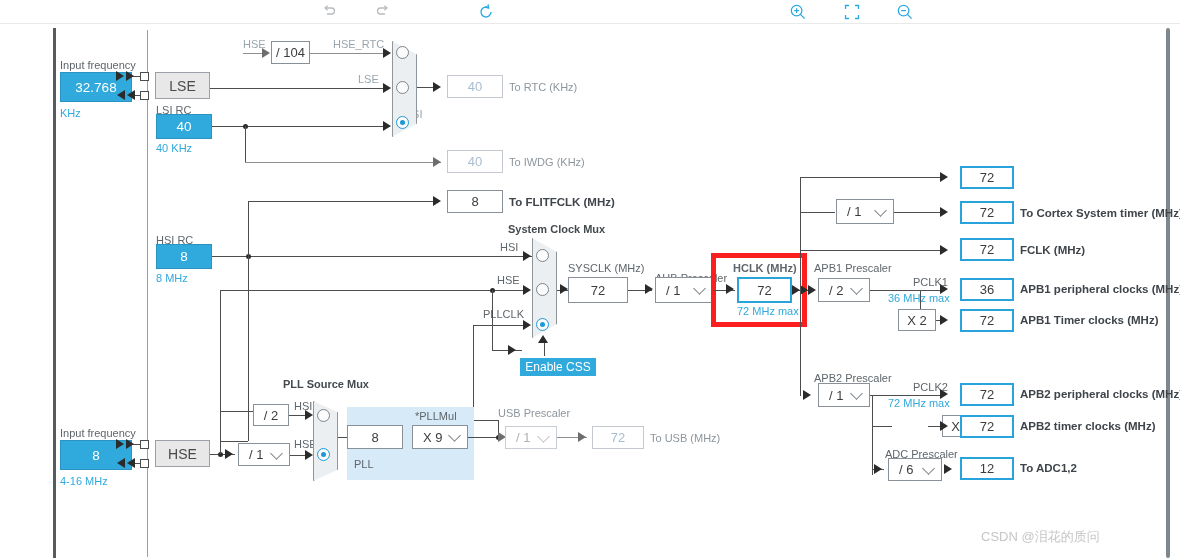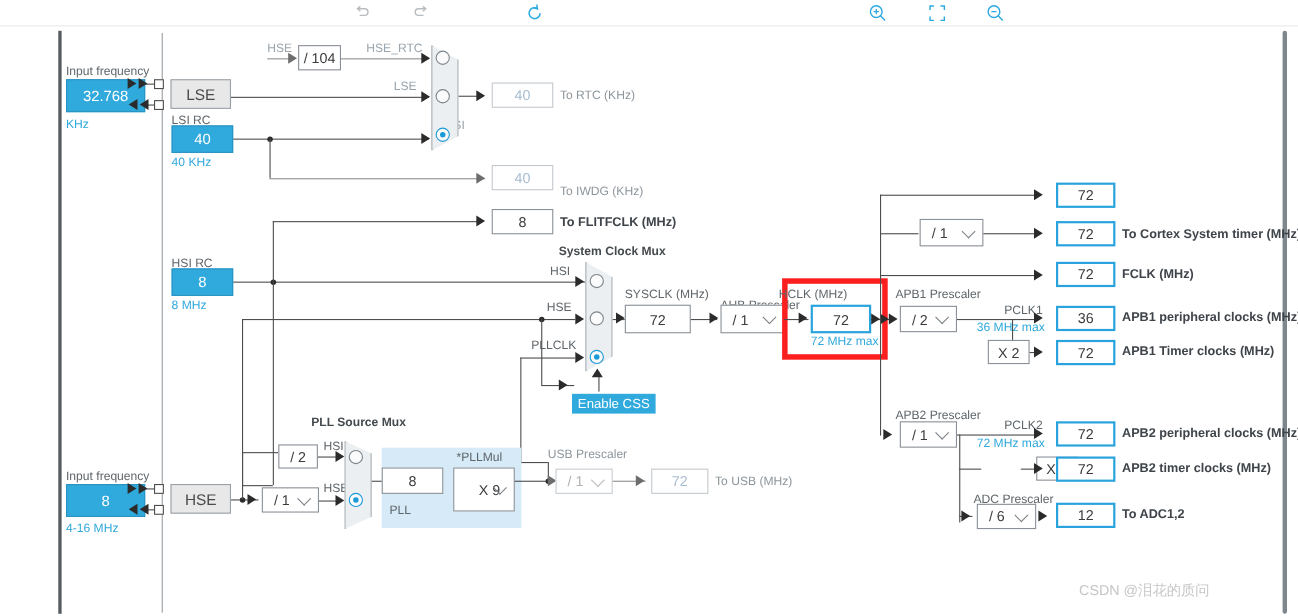--- a/index.html
+++ b/index.html
@@ -293,21 +293,21 @@
   <div class="radio" style="left:396px; top:81px;"></div>
   <div class="radio on" style="left:396px; top:116px;"></div>
 
   <div class="w wh" style="left:417px; top:87px; width:22px;"></div>
   <div class="arrow" style="left:433px; top:82px;"></div>
   <div class="box disabled" style="left:447px; top:75px; width:56px; height:23px;">40</div>
   <div class="lbl dim" style="left:509px; top:81px;">To RTC (KHz)</div>
 
   <div class="arrow gray" style="left:433px; top:157px;"></div>
   <div class="box disabled" style="left:447px; top:150px; width:56px; height:23px;">40</div>
-  <div class="lbl dim" style="left:509px; top:156px;margin-top:12px;">To IWDG (KHz)</div>
+  <div class="lbl dim" style="left:509px; top:156px;">To IWDG (KHz)</div>
 
   <div class="lbl" style="left:156px; top:234px;">HSI RC</div>
   <div class="box cyan-fill" style="left:156px; top:244px; width:56px; height:25px;">8</div>
   <div class="lbl blue" style="left:156px; top:272px;">8 MHz</div>
 
   <div class="w wh" style="left:212px; top:256px; width:320px;"></div>
   <div class="dot" style="left:246px; top:254px;"></div>
   <div class="w wv" style="left:248px; top:201px; height:55px;"></div>
   <div class="w wh" style="left:248px; top:201px; width:191px;"></div>
   <div class="arrow" style="left:433px; top:196px;"></div>
@@ -356,21 +356,21 @@
   <div class="arrow" style="left:645px; top:284px;"></div>
   <div class="lbl" style="left:655px; top:272px;">AHB Prescaler</div>
   <div class="dd" style="left:655px; top:277px; width:58px; height:26px;">
     <span>/ 1</span>
     <span class="cv"></span>
   </div>
 
   <div class="redbox" style="left:711px; top:253px; width:96px; height:74px;"></div>
   <div class="w wh" style="left:713px; top:290px; width:22px;"></div>
   <div class="arrow" style="left:726px; top:284px;"></div>
-  <div class="lbl" style="left:708px; top:262px;">HCLK (MHz)</div>
+  <div class="lbl" style="left:733px; top:262px;font-weight:bold;">HCLK (MHz)</div>
   <div class="box blue" style="left:737px; top:277px; width:55px; height:26px;">72</div>
   <div class="lbl blue" style="left:737px; top:305px;">72 MHz max</div>
 
   <div class="w wh" style="left:792px; top:290px; width:18px;"></div>
   <div class="arrow" style="left:792px; top:285px;"></div>
   <div class="arrow" style="left:800px; top:285px;"></div>
   <div class="w wv" style="left:800px; top:177px; height:219px;"></div>
 
   <div class="w wh" style="left:800px; top:177px; width:144px;"></div>
   <div class="arrow" style="left:940px; top:172px;"></div>
@@ -456,21 +456,21 @@
 
   <div class="mux m1" style="left:313px; top:401px; width:25px; height:80px;"></div>
   <div class="radio" style="left:317px; top:409px;"></div>
   <div class="radio on" style="left:317px; top:448px;"></div>
 
   <div class="pll-panel" style="left:347px; top:407px; width:127px; height:73px;"></div>
   <div class="lbl" style="left:354px; top:458px;">PLL</div>
   <div class="w wh" style="left:338px; top:437px; width:12px;"></div>
   <div class="box" style="left:347px; top:425px; width:56px; height:24px;">8</div>
   <div class="lbl" style="left:415px; top:410px;">*PLLMul</div>
-  <div class="dd" style="left:412px; top:425px; width:56px; height:40px;justify-content:center;">
+  <div class="dd" style="left:412px; top:425px; width:56px; height:24px;">
     <span>X 9</span>
     <span class="cv"></span>
   </div>
 
   <div class="w wh" style="left:468px; top:437px; width:35px;"></div>
   <div class="dot" style="left:496px; top:435px;"></div>
   <div class="w wv" style="left:498px; top:420px; height:17px;"></div>
 
   <div class="lbl dim" style="left:498px; top:407px;">USB Prescaler</div>
   <div class="arrow gray" style="left:498px; top:432px;"></div>

